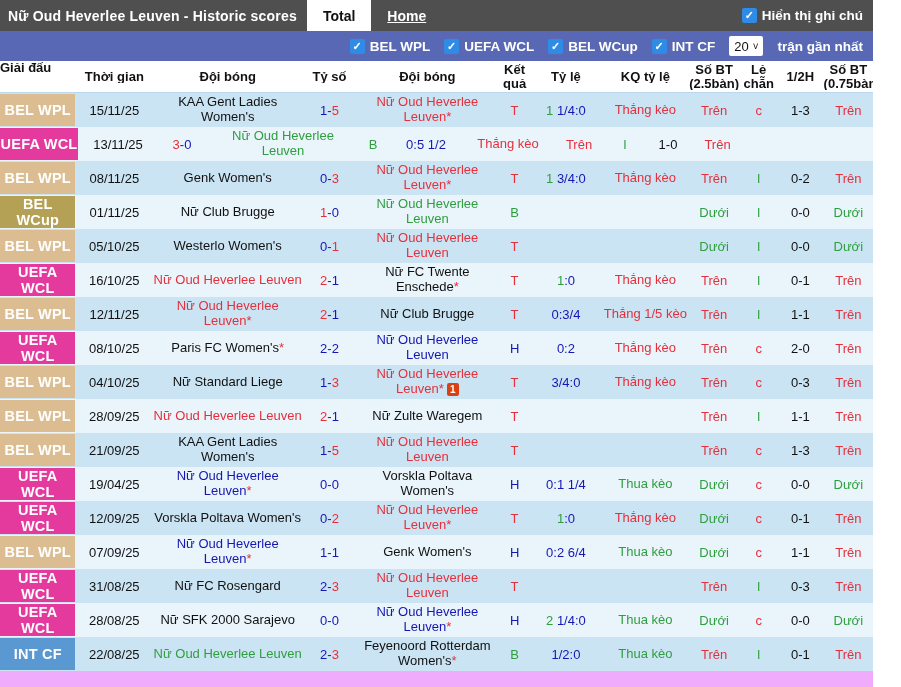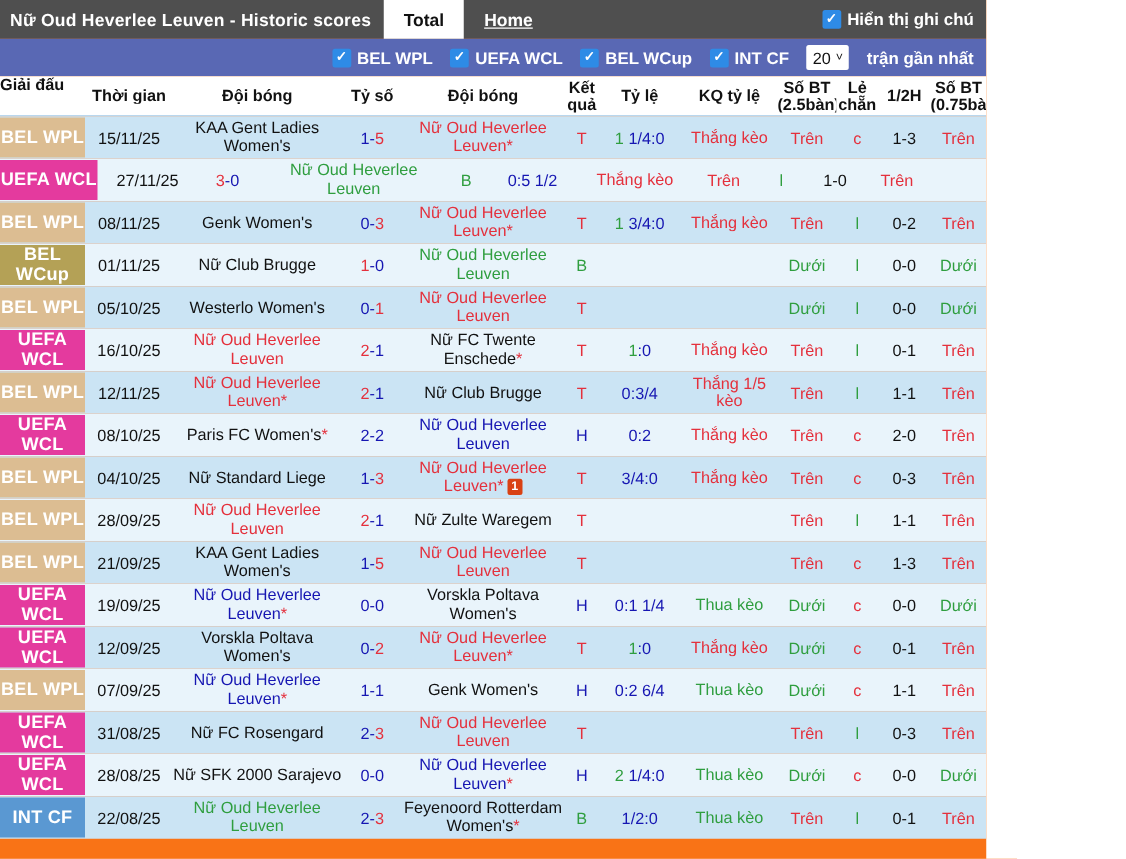--- a/index.html
+++ b/index.html
@@ -1,17 +1,17 @@
 <!DOCTYPE html>
 <html><head>
 <meta charset="utf-8">
 <style>
   * { box-sizing: border-box; margin: 0; padding: 0; }
   body { font-family: "Liberation Sans", sans-serif; background:#fff; }
-  #app { width: 789px; height: 687px; overflow: hidden; background:#f97316; position: relative; }
+  #app { width: 873px; height: 687px; overflow: hidden; background:#f0abfc; position: relative; }
 
   
   .titlebar { height: 31px; background:#4f4f4f; display:flex; align-items:stretch; color:#fff; }
   .titlebar .title { font-weight:bold; font-size:14px; display:flex; align-items:center; padding:0 10px 0 8px; letter-spacing:.2px; }
   .tab { display:flex; align-items:center; padding:0 16px; font-weight:bold; font-size:14px; cursor:pointer; }
   .tab.active { background:#fff; color:#111; }
   .tab.link { color:#fff; text-decoration:underline; }
   .titlebar .spacer { flex:1; }
   .check-item { display:flex; align-items:center; gap:5px; font-weight:bold; font-size:13.5px; color:#fff; padding-right:10px; }
   .cbx { width:15px; height:15px; background:#2e8be6; border-radius:2px; color:#fff; font-size:11px; line-height:15px; text-align:center; flex:0 0 auto; }
@@ -122,21 +122,21 @@
       <div class="cell c-ou25" style="color: rgb(228, 48, 60);">Trên</div>
       <div class="cell c-oe" style="color: rgb(228, 48, 60);">c</div>
       <div class="cell c-half">1-3</div>
       <div class="cell c-ou075" style="color: rgb(228, 48, 60);">Trên</div>
     </div>
 
     <div class="row">
       <div class="cell c-league">
         <span class="badge" style="background: rgb(228, 58, 158);">UEFA WCL</span>
       </div>
-      <div class="cell c-date">27/11/25</div>
+      <div class="cell c-date">13/11/25</div>
       <div class="cell c-score"><span style="color: rgb(228, 48, 60);">3</span><span style="color: rgb(22, 22, 178);">-</span><span style="color: rgb(22, 22, 178);">0</span></div>
       <div class="cell c-team c-team2"><span style="color: rgb(47, 158, 63);">Nữ Oud Heverlee Leuven</span></div>
       <div class="cell c-result" style="color: rgb(47, 158, 63);">B</div>
       <div class="cell c-odds"><span style="color: rgb(22, 22, 178);">0:5 1/2</span></div>
       <div class="cell c-oddsres" style="color: rgb(228, 48, 60);">Thắng kèo</div>
       <div class="cell c-ou25" style="color: rgb(228, 48, 60);">Trên</div>
       <div class="cell c-oe" style="color: rgb(47, 158, 63);">l</div>
       <div class="cell c-half">1-0</div>
       <div class="cell c-ou075" style="color: rgb(228, 48, 60);">Trên</div>
     </div>
@@ -291,21 +291,21 @@
       <div class="cell c-ou25" style="color: rgb(228, 48, 60);">Trên</div>
       <div class="cell c-oe" style="color: rgb(228, 48, 60);">c</div>
       <div class="cell c-half">1-3</div>
       <div class="cell c-ou075" style="color: rgb(228, 48, 60);">Trên</div>
     </div>
 
     <div class="row">
       <div class="cell c-league">
         <span class="badge" style="background: rgb(228, 58, 158);">UEFA WCL</span>
       </div>
-      <div class="cell c-date">19/09/25</div>
+      <div class="cell c-date">19/04/25</div>
       <div class="cell c-team"><span style="color: rgb(22, 22, 178);">Nữ Oud Heverlee Leuven</span><span style="color: rgb(228, 48, 60);">*</span></div>
       <div class="cell c-score"><span style="color: rgb(22, 22, 178);">0</span><span style="color: rgb(22, 22, 178);">-</span><span style="color: rgb(22, 22, 178);">0</span></div>
       <div class="cell c-team c-team2"><span style="color: rgb(17, 17, 17);">Vorskla Poltava Women's</span></div>
       <div class="cell c-result" style="color: rgb(22, 22, 178);">H</div>
       <div class="cell c-odds"><span style="color: rgb(22, 22, 178);">0:1 1/4</span></div>
       <div class="cell c-oddsres" style="color: rgb(47, 158, 63);">Thua kèo</div>
       <div class="cell c-ou25" style="color: rgb(47, 158, 63);">Dưới</div>
       <div class="cell c-oe" style="color: rgb(228, 48, 60);">c</div>
       <div class="cell c-half">0-0</div>
       <div class="cell c-ou075" style="color: rgb(47, 158, 63);">Dưới</div>

